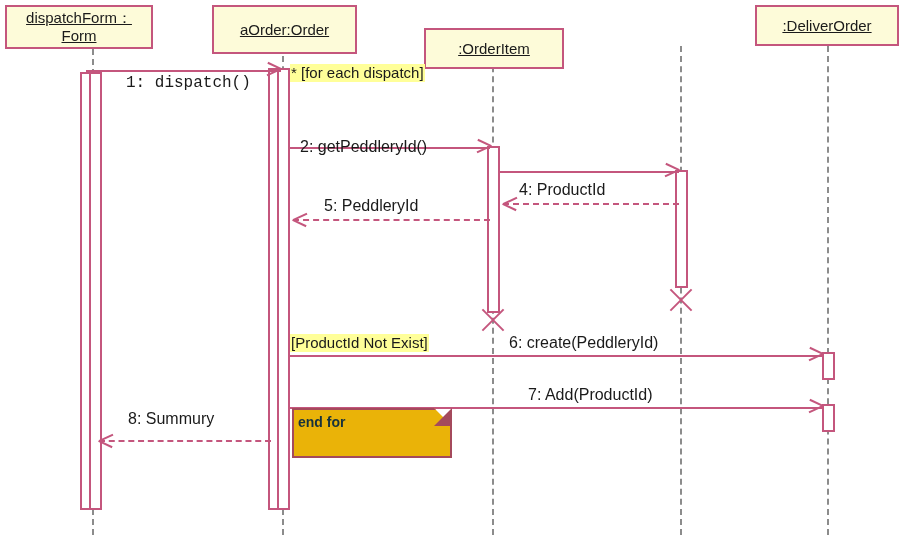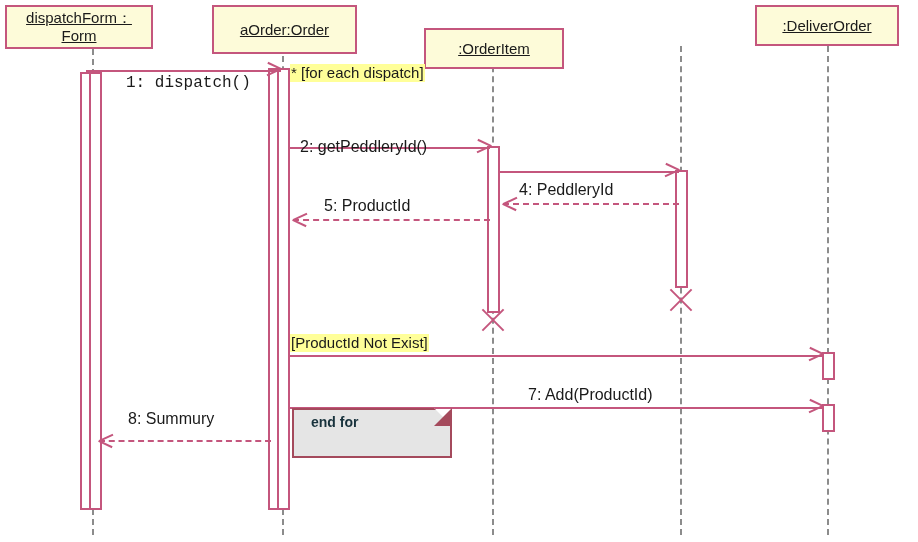--- a/index.html
+++ b/index.html
@@ -109,26 +109,26 @@
     border-top: 2px solid #c4567d;
     display: block;
   }
   .destroy i.one { transform: rotate(45deg); }
   .destroy i.two { transform: rotate(-45deg); }
 
   
   .note {
     position: absolute;
     box-sizing: border-box;
-    background: #e5e5e5;
+    background: #eab308;
     border: 2px solid #a44a5c;
     font-size: 14px;
     font-weight: bold;
     color: #18323c;
-    padding: 4px 17px;
+    padding: 4px 4px;
     clip-path: polygon(0 0, calc(100% - 18px) 0, 100% 18px, 100% 100%, 0 100%);
   }
   .corner-mark {
     position: absolute;
     width: 0; height: 0;
     border-bottom: 18px solid #a44a5c;
     border-left: 18px solid transparent;
   }
 </style>
 </head>
@@ -185,45 +185,46 @@
   <div class="arrow right" style="left:679px; top:171px;">
     <span class="a"></span>
       <span class="b"></span>
   </div>
 
   <div class="msg-line dashed" style="left:503px; top:203px; width:176px;"></div>
   <div class="arrow left" style="left:503px; top:203px;">
     <span class="a"></span>
       <span class="b"></span>
   </div>
-  <div class="msg-label" style="left:519px; top:181px;">4: PeddleryId</div>
+  <div class="msg-label" style="left:519px; top:181px;">4: ProductId</div>
 
   <div class="msg-line dashed" style="left:293px; top:219px; width:197px;"></div>
   <div class="arrow left" style="left:293px; top:219px;">
     <span class="a"></span>
       <span class="b"></span>
   </div>
-  <div class="msg-label" style="left:324px; top:197px;">5: ProductId</div>
+  <div class="msg-label" style="left:324px; top:197px;">5: PeddleryId</div>
 
   <div class="destroy" style="left:478px; top:305px;">
     <i class="one"></i>
       <i class="two"></i>
   </div>
   <div class="destroy" style="left:666px; top:285px;">
     <i class="one"></i>
       <i class="two"></i>
   </div>
 
   <div class="msg-label hl" style="left:290px; top:334px;">[ProductId Not Exist]</div>
 
   <div class="msg-line" style="left:290px; top:355px; width:534px;"></div>
   <div class="arrow right" style="left:823px; top:355px;">
     <span class="a"></span>
       <span class="b"></span>
   </div>
+  <div class="msg-label" style="left:509px; top:334px;">6: create(PeddleryId)</div>
 
   <div class="msg-line" style="left:290px; top:407px; width:534px;"></div>
   <div class="arrow right" style="left:823px; top:407px;">
     <span class="a"></span>
       <span class="b"></span>
   </div>
   <div class="msg-label" style="left:528px; top:386px;">7: Add(ProductId)</div>
 
   <div class="note" style="left:292px; top:408px; width:160px; height:50px;">
     <span>end for</span>

